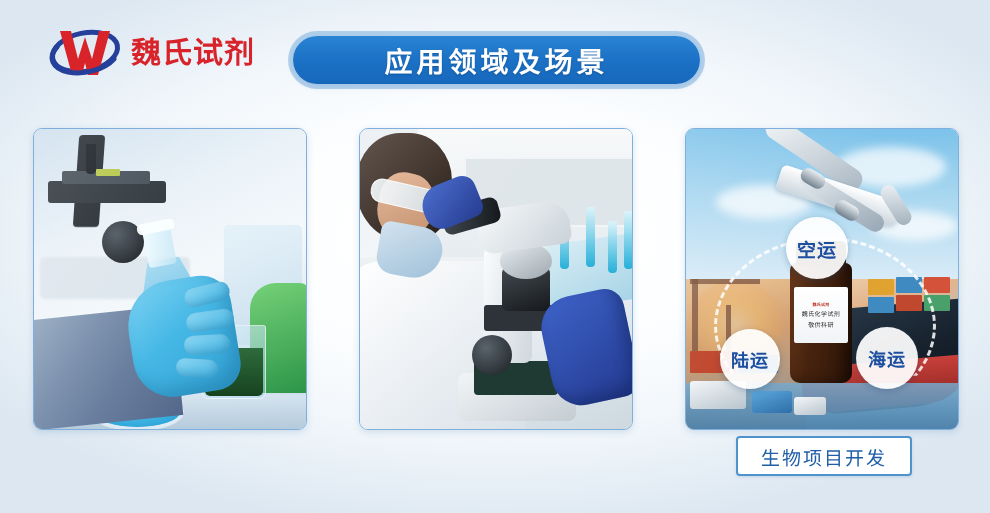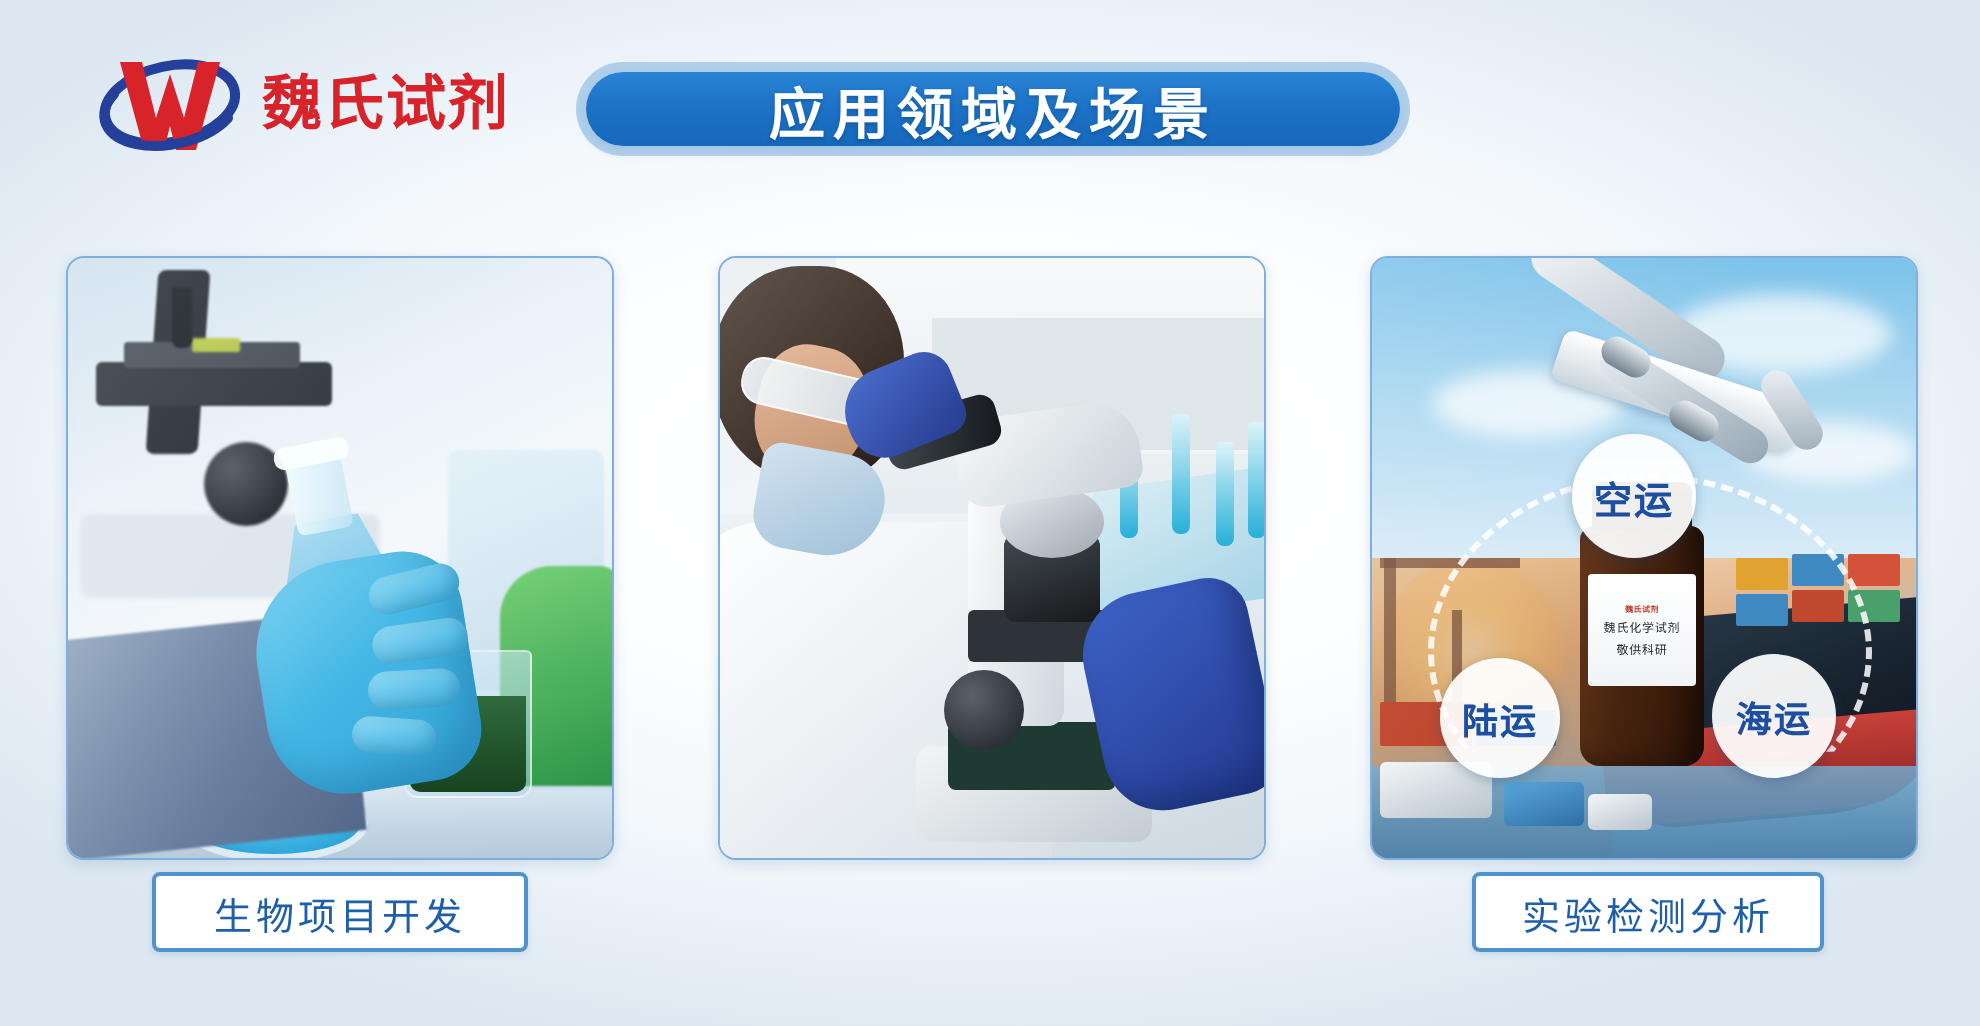--- a/index.html
+++ b/index.html
@@ -20,21 +20,21 @@
   .brand-mark{position:relative;width:74px;height:60px;flex:none;}
   .brand-text{display:flex;flex-direction:column;line-height:1;}
   .brand-cn{
     font-size:30px;font-weight:bold;color:#d8232a;letter-spacing:1px;
     font-family:"DejaVu Sans","Liberation Sans",sans-serif;
   }
   .brand-en{
     margin-top:5px;font-size:16.5px;font-weight:bold;color:#24409a;letter-spacing:.3px;
   }
   .title-pill{
-    position:absolute;left:293px;top:36px;width:407px;height:37px;
+    position:absolute;left:293px;top:36px;width:407px;height:48px;
     border-radius:26px;
     background:linear-gradient(180deg,#2a84d4 0%,#1c72c6 48%,#1668bb 100%);
     box-shadow:0 0 0 5px rgba(126,176,222,.55), 0 2px 6px rgba(40,90,150,.22);
     display:flex;align-items:center;justify-content:center;text-align:center;
   }
   .title-pill span{
     color:#ffffff;font-size:28px;font-weight:bold;letter-spacing:4px;
     font-family:"DejaVu Sans","Liberation Sans",sans-serif;
     text-shadow:0 1px 2px rgba(12,50,95,.35);
   }
@@ -309,21 +309,18 @@
         <div class="badge land">
           <span>陆运</span>
         </div>
         <div class="badge sea">
           <span>海运</span>
         </div>
         <div class="sheen"></div>
       </div>
     </div>
 
-    <div class="caption p1">
+    <div class="caption p3">
       <span>生物项目开发</span>
-    </div>
-    <div class="caption p3">
-      <span>实验检测分析</span>
     </div>
 
   </div>
 </div>
 
 </body></html>

